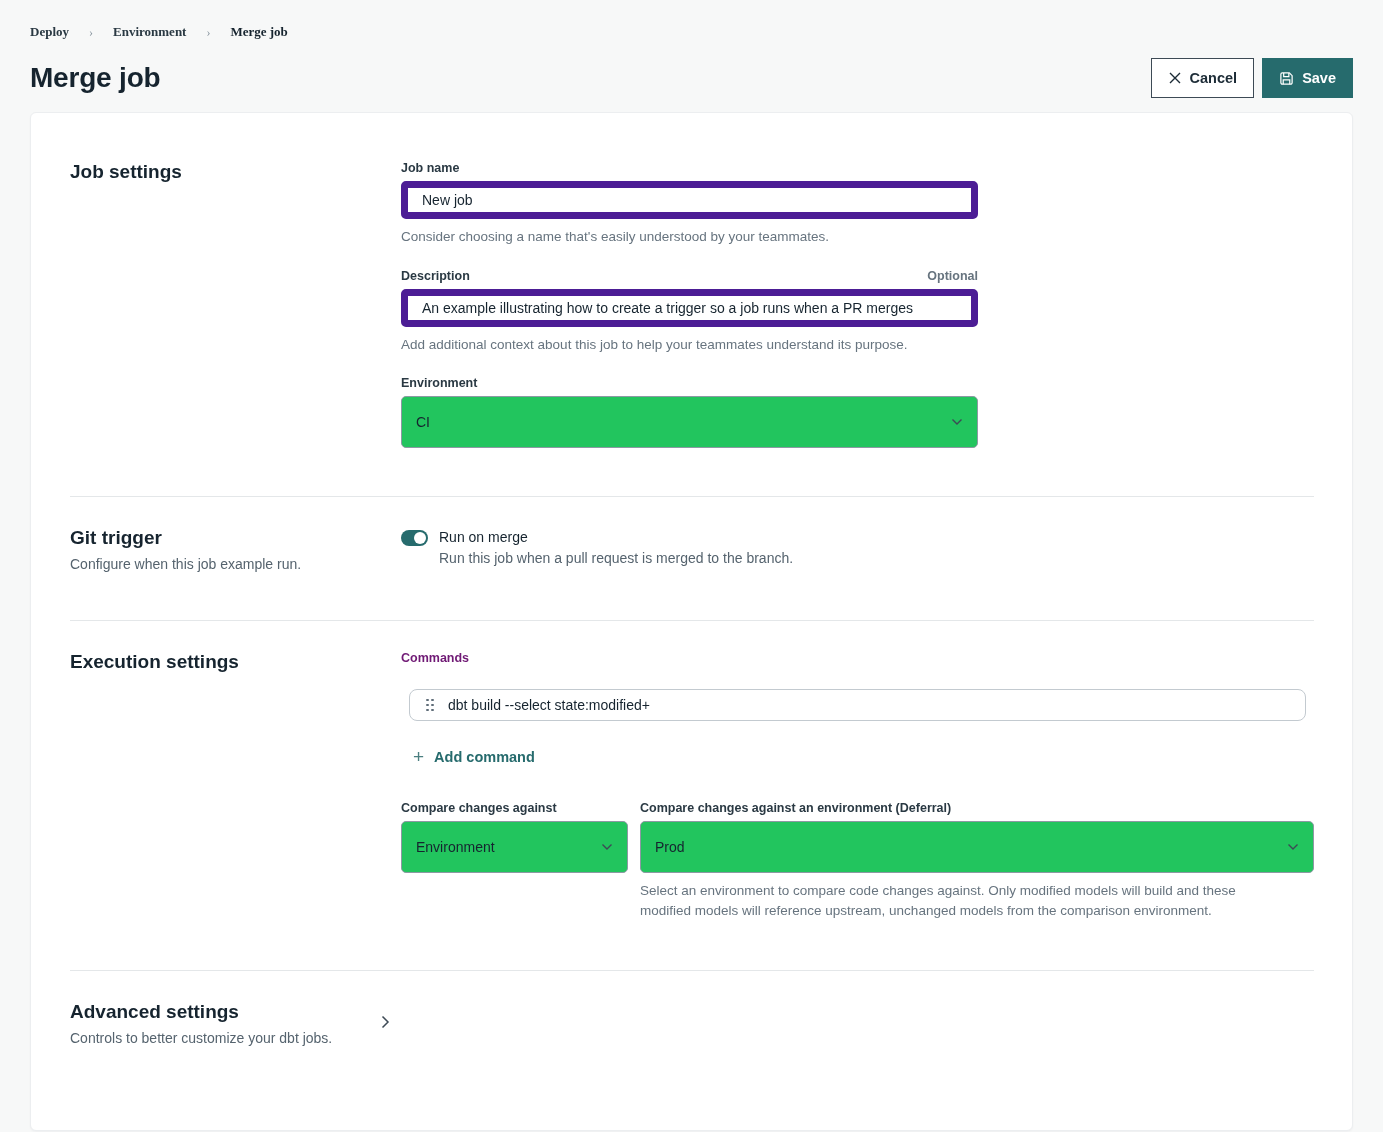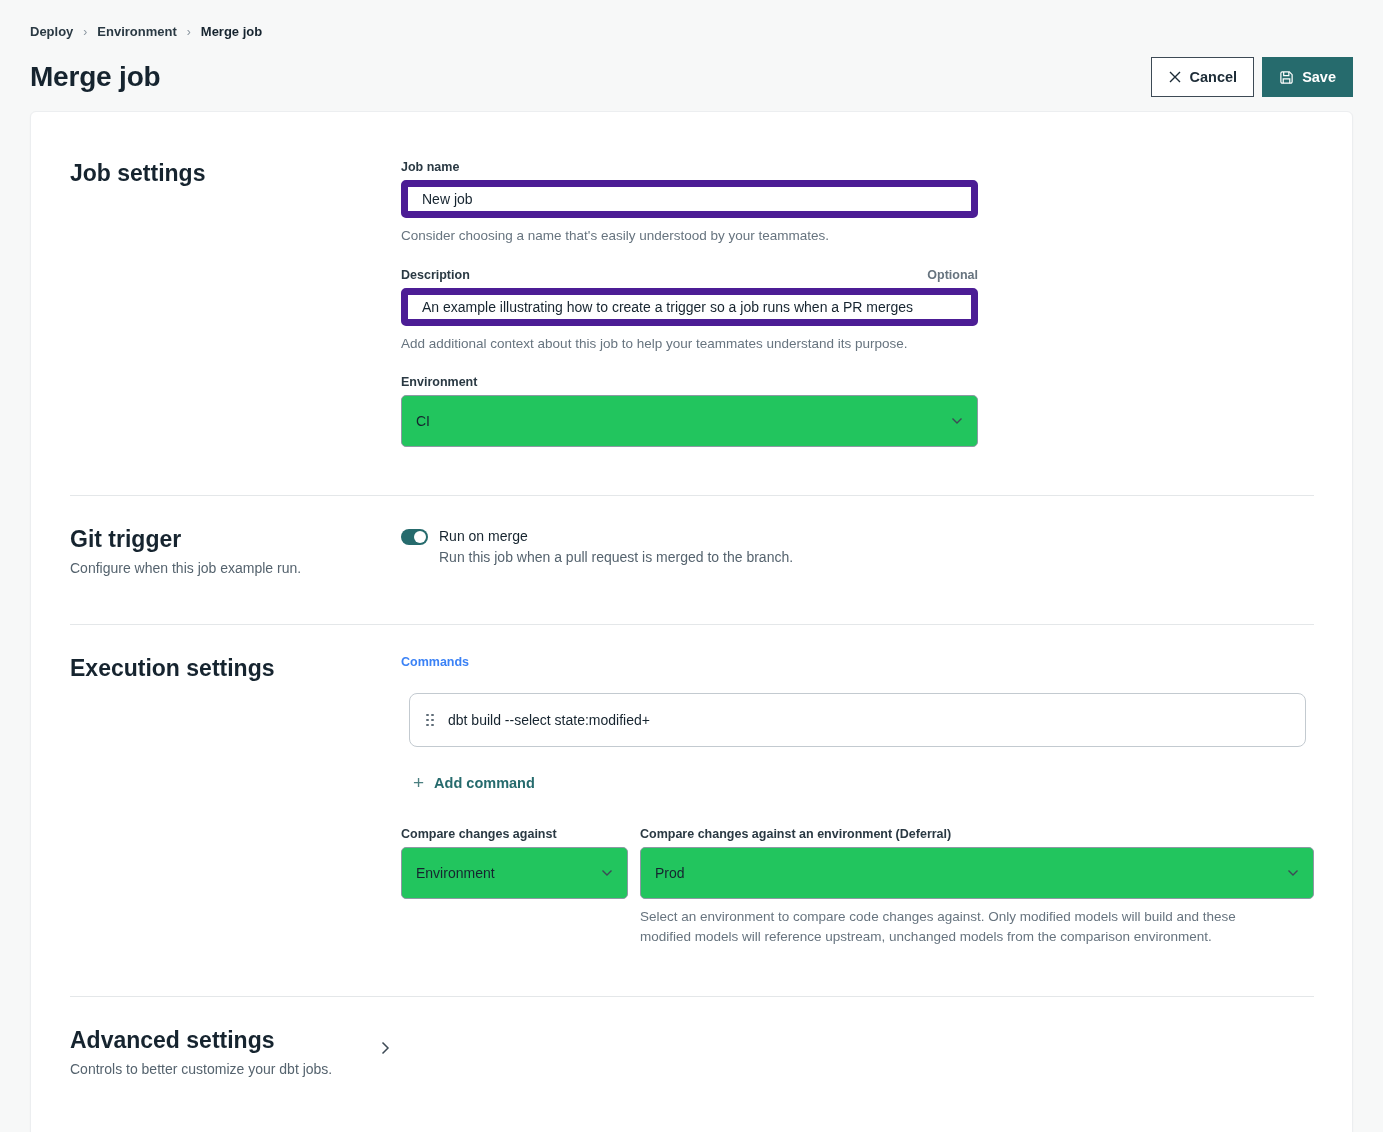--- a/index.html
+++ b/index.html
@@ -7,21 +7,21 @@
   body {
     width: 1383px;
     min-height: 1132px;
     font-family: "Liberation Sans", sans-serif;
     color: #1c2b36;
     position: relative;
   }
   .page { padding: 24px 30px 25px 30px; }
 
   
-  .breadcrumb { display: flex; align-items: flex-end; gap: 10px; font-size: 13px; font-weight: 700; color: #2a3943; }
+  .breadcrumb { display: flex; align-items: flex-end; gap: 20px; font-size: 13px; font-weight: 700; color: #2a3943; font-family: Liberation Serif, serif; }
   .breadcrumb .crumb { cursor: pointer; }
   .breadcrumb .crumb.current { color: #16242f; }
   .breadcrumb .sep { color: #8b97a1; font-size: 12px; font-weight: 400; }
 
   
   .header-row { display: flex; align-items: center; justify-content: space-between; margin-top: 18px; }
   .page-title { font-size: 28px; font-weight: 700; color: #16242f; letter-spacing: -0.2px; }
   .header-actions { display: flex; gap: 8px; }
   .btn { display: inline-flex; align-items: center; gap: 8px; height: 40px; padding: 0 16px;
          border-radius: 0; font-size: 14.5px; font-weight: 600; cursor: pointer;
@@ -30,21 +30,21 @@
   .btn-primary { background: #266b6d; border: 1px solid #266b6d; color: #ffffff; }
   .btn svg { display: block; }
 
   
   .card { margin-top: 14px; background: #ffffff; border: 1px solid #eceef0; border-radius: 6px;
           box-shadow: 0 1px 2px rgba(20,30,40,0.04); padding: 26px 38px 44px 39px; }
 
   .section { display: grid; grid-template-columns: 331px 1fr; padding: 22px 0 48px 0; }
   .section + .divider { border: none; border-top: 1px solid #e4e7e9; height: 0; }
   .divider + .section { padding-top: 30px; }
-  .section-title { font-size: 23px; font-weight: 700; color: #16242f; }
+  .section-title { font-size: 19px; font-weight: 700; color: #16242f; }
   .section-subtitle { margin-top: 7px; font-size: 14px; color: #55636e; }
 
   
   .form-col { max-width: 577px; }
   .field { margin-bottom: 22px; }
   .field:last-child { margin-bottom: 0; }
   .label-row { display: flex; justify-content: space-between; align-items: baseline; margin-bottom: 6px; }
   .field-label { font-size: 12.5px; font-weight: 700; color: #2a3943; }
   .optional { font-size: 12.5px; font-weight: 700; color: #67747f; }
   .text-input { width: 100%; height: 38px; padding: 0 14px; font-size: 14px; color: #16242f;
@@ -61,22 +61,22 @@
   .toggle-row { display: flex; align-items: flex-start; gap: 11px; padding-top: 2px; }
   .toggle { width: 27px; height: 16px; border-radius: 9px; background: #266b6d; position: relative;
             cursor: pointer; flex: 0 0 auto; margin-top: 1px; }
   .toggle .knob { position: absolute; top: 2px; right: 2px; width: 12px; height: 12px;
                   border-radius: 50%; background: #ffffff; }
   .toggle-label { font-size: 14px; font-weight: 400; color: #16242f; }
   .toggle-desc { margin-top: 5px; font-size: 14px; color: #55636e; }
 
   
   .exec-col { max-width: 916px; }
-  .commands-label { font-size: 12.5px; font-weight: 700; color: #3b82f6; }
-  .command-row { display: flex; align-items: center; gap: 14px; margin: 24px 8px 0 8px; height: 54px;
+  .commands-label { font-size: 12.5px; font-weight: 700; color: #701a75; }
+  .command-row { display: flex; align-items: center; gap: 14px; margin: 24px 8px 0 8px; height: 32px;
                  border: 1px solid #c3cad0; border-radius: 8px; padding: 0 16px; background: #fff; }
   .grip { display: grid; grid-template-columns: repeat(2, 3px); grid-template-rows: repeat(3, 3px);
           gap: 2px 2px; cursor: grab; }
   .grip i { width: 2.5px; height: 2.5px; border-radius: 50%; background: #5f6d78; }
   .command-text { font-size: 14px; color: #16242f; }
   .add-command { display: inline-flex; align-items: center; gap: 10px; margin: 26px 0 0 12px;
                  color: #266b6d; font-size: 14.5px; font-weight: 600; cursor: pointer; }
   .add-command .plus { font-size: 19px; font-weight: 400; color: #4b7f80; line-height: 1; }
 
   .compare-row { display: flex; gap: 12px; margin-top: 34px; }

